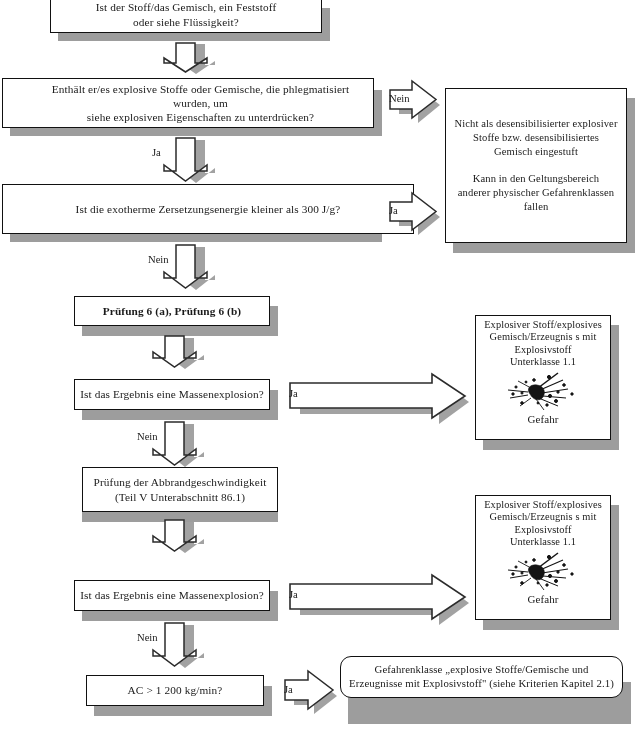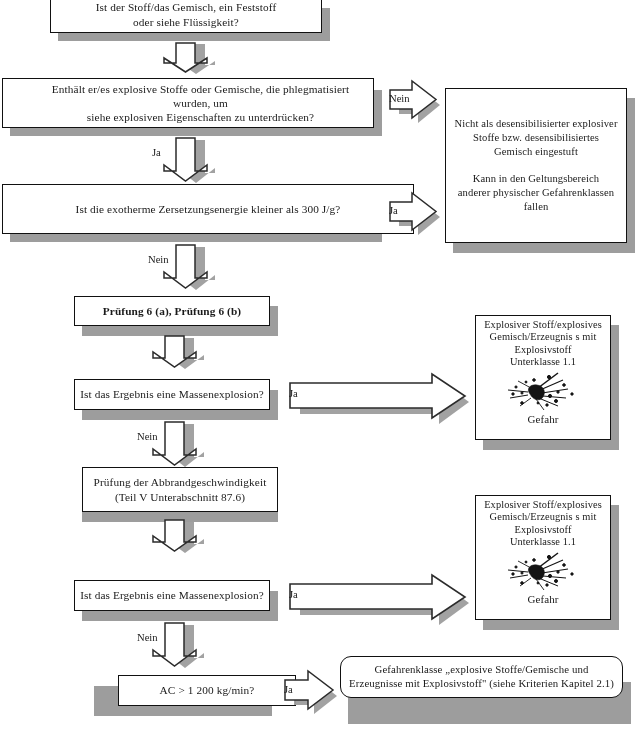--- a/index.html
+++ b/index.html
@@ -227,21 +227,21 @@
       <path d="M30 36 L30 3 L48 3 L48 36 L58 36 L58 31 L39 46 L20 31 L20 36 Z" transform="translate(5,1)" fill="#9d9d9d" opacity="0.95"></path>
       <path d="M24 35 L24 2 L43 2 L43 35 L55 35 L55 29 L33.5 45 L12 29 L12 35 Z" fill="#ffffff" stroke="#2b2b2b" stroke-width="1.5" stroke-linejoin="miter"></path>
     </svg>
   </div>
   <div class="arrow-label" style="left:137px; top:432px; width:62px;">Nein</div>
 
   <div class="shadow" style="left:82px; top:478px; width:196px; height:44px;"></div>
   <div class="node" style="left:82px; top:467px; width:196px; height:45px;">
     <span class="txt">
       <span>Prüfung der Abbrandgeschwindigkeit</span><br>
-      <span>(Teil V Unterabschnitt 87.6)</span>
+      <span>(Teil V Unterabschnitt 86.1)</span>
     </span>
   </div>
 
   <div class="shadow" style="left:483px; top:505px; width:136px; height:125px;"></div>
   <div class="node" style="left:475px; top:495px; width:136px; height:125px; display:block;">
     <div class="picto-box-text" style="top:3px;">
       <span>Explosiver Stoff/explosives</span><br>
       <span>Gemisch/Erzeugnis s mit</span><br>
       <span>Explosivstoff</span><br>
       <span>Unterklasse 1.1</span>
@@ -302,21 +302,21 @@
 
   <div class="arrow" style="left:141px; top:621px; width:70px; height:48px;">
     <svg width="76" height="50" viewBox="0 0 76 50">
       <path d="M30 36 L30 3 L48 3 L48 36 L58 36 L58 31 L39 46 L20 31 L20 36 Z" transform="translate(5,1)" fill="#9d9d9d" opacity="0.95"></path>
       <path d="M24 35 L24 2 L43 2 L43 35 L55 35 L55 29 L33.5 45 L12 29 L12 35 Z" fill="#ffffff" stroke="#2b2b2b" stroke-width="1.5" stroke-linejoin="miter"></path>
     </svg>
   </div>
   <div class="arrow-label" style="left:137px; top:633px; width:62px;">Nein</div>
 
   <div class="shadow" style="left:94px; top:686px; width:178px; height:30px;"></div>
-  <div class="node" style="left:86px; top:675px; width:178px; height:31px;margin-left:32px;">
+  <div class="node" style="left:86px; top:675px; width:178px; height:31px;">
     <span class="txt">AC &gt; 1 200 kg/min?</span>
   </div>
 
   <div class="arrow" style="left:283px; top:670px; width:64px; height:48px;">
     <svg width="66" height="50" viewBox="0 0 66 50">
       <path d="M6 13 L26 13 L26 4 L49 22 L26 40 L26 31 L6 31 Z" transform="translate(5,4)" fill="#9d9d9d" opacity="0.95"></path>
       <path d="M2 10 L25 10 L25 1 L50 20 L25 39 L25 30 L2 30 Z" fill="#ffffff" stroke="#2b2b2b" stroke-width="1.5" stroke-linejoin="miter"></path>
     </svg>
   </div>
   <div class="arrow-label" style="left:284px; top:685px; width:27px;">Ja</div>

